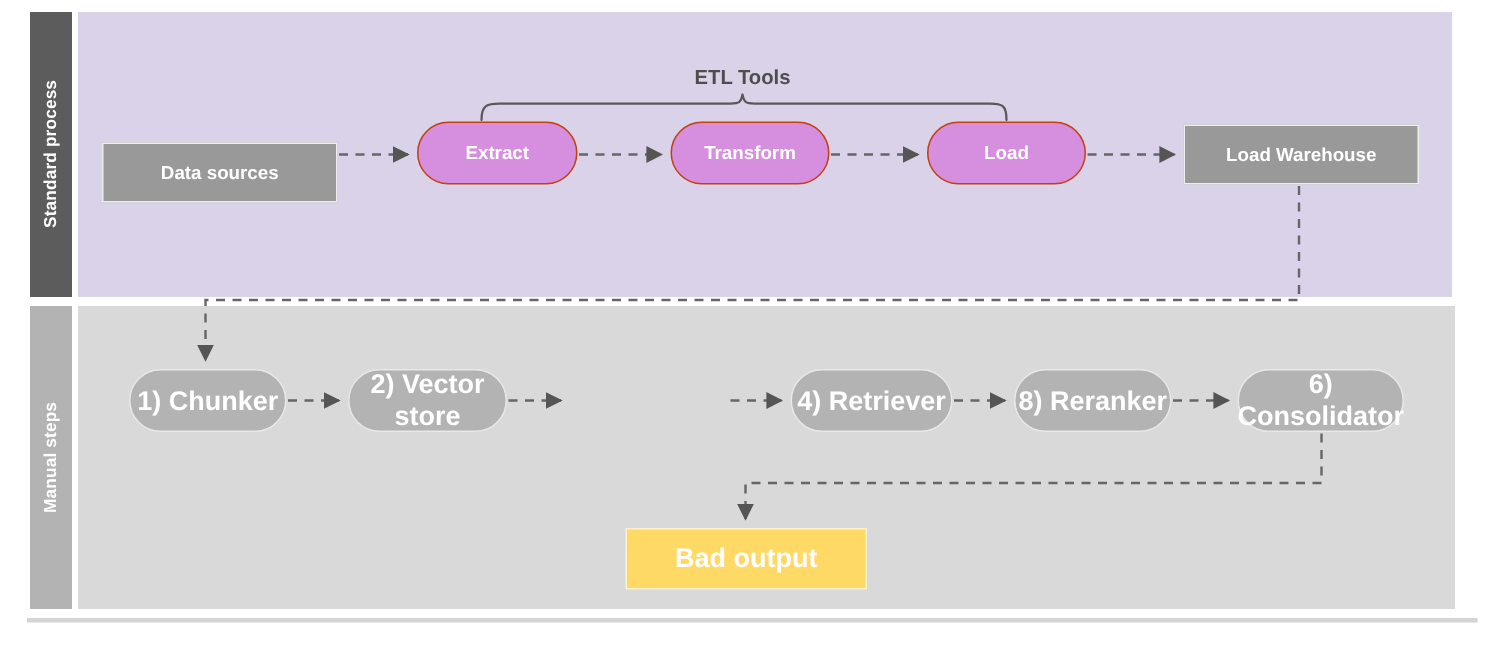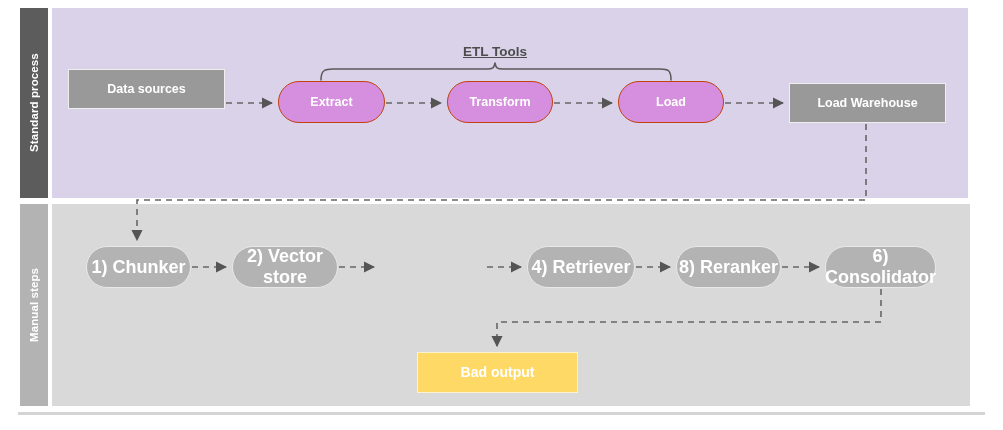--- a/index.html
+++ b/index.html
@@ -41,25 +41,25 @@
   .rect{
     background:#999999;border:1px solid #eeeeee;font-size:12.5px;
   }
   .pill{
     background:#d68ede;border:1px solid #c2410c;border-radius:22px;font-size:12.5px;
   }
   .pill-gray{
     background:#b3b3b3;border:1px solid #e8e8e8;border-radius:22px;font-size:18px;
   }
   .rect-yellow{
-    background:#ffd966;border:1px solid #fdf2d0;font-size:14px;
+    background:#ffd966;border:1px solid #fdf2d0;font-size:18px;
   }
 
   
-  #n-data-sources{left:68px;top:69px;width:157px;height:40px;}
+  #n-data-sources{left:68px;top:95px;width:157px;height:40px;}
   #n-extract     {left:278px;top:81px;width:107px;height:42px;}
   #n-transform   {left:447px;top:81px;width:106px;height:42px;}
   #n-load        {left:618px;top:81px;width:106px;height:42px;text-align:right;}
   #n-warehouse   {left:789px;top:83px;width:157px;height:40px;}
 
   
   #n-chunker     {left:86px;top:246px;width:105px;height:42px;}
   #n-vector      {left:232px;top:246px;width:106px;height:42px;}
   #n-rewriter    {left:380px;top:246px;width:106px;height:42px;}
   #n-retriever   {left:527px;top:246px;width:108px;height:42px;}
@@ -67,21 +67,21 @@
   #n-consolidator{left:825px;top:246px;width:111px;height:42px;}
   #n-bad-output  {left:417px;top:352px;width:161px;height:41px;}
 
   
   #edges, #bracket{
     position:absolute;left:0;top:0;width:1003px;height:430px;
     pointer-events:none;
   }
   #etl-label{
     position:absolute;left:440px;top:44px;width:110px;
-    text-align:center;color:#4d4d4d;font-size:13.5px;font-weight:bold;text-decoration:underline;
+    text-align:center;color:#4d4d4d;font-size:13.5px;font-weight:bold;
   }
 </style>
 </head>
 <body>
 
 <div id="canvas">
 
   <div class="lane-label" id="lane-top-label">Standard process</div>
   <div class="lane-body" id="lane-top-body"></div>
 

